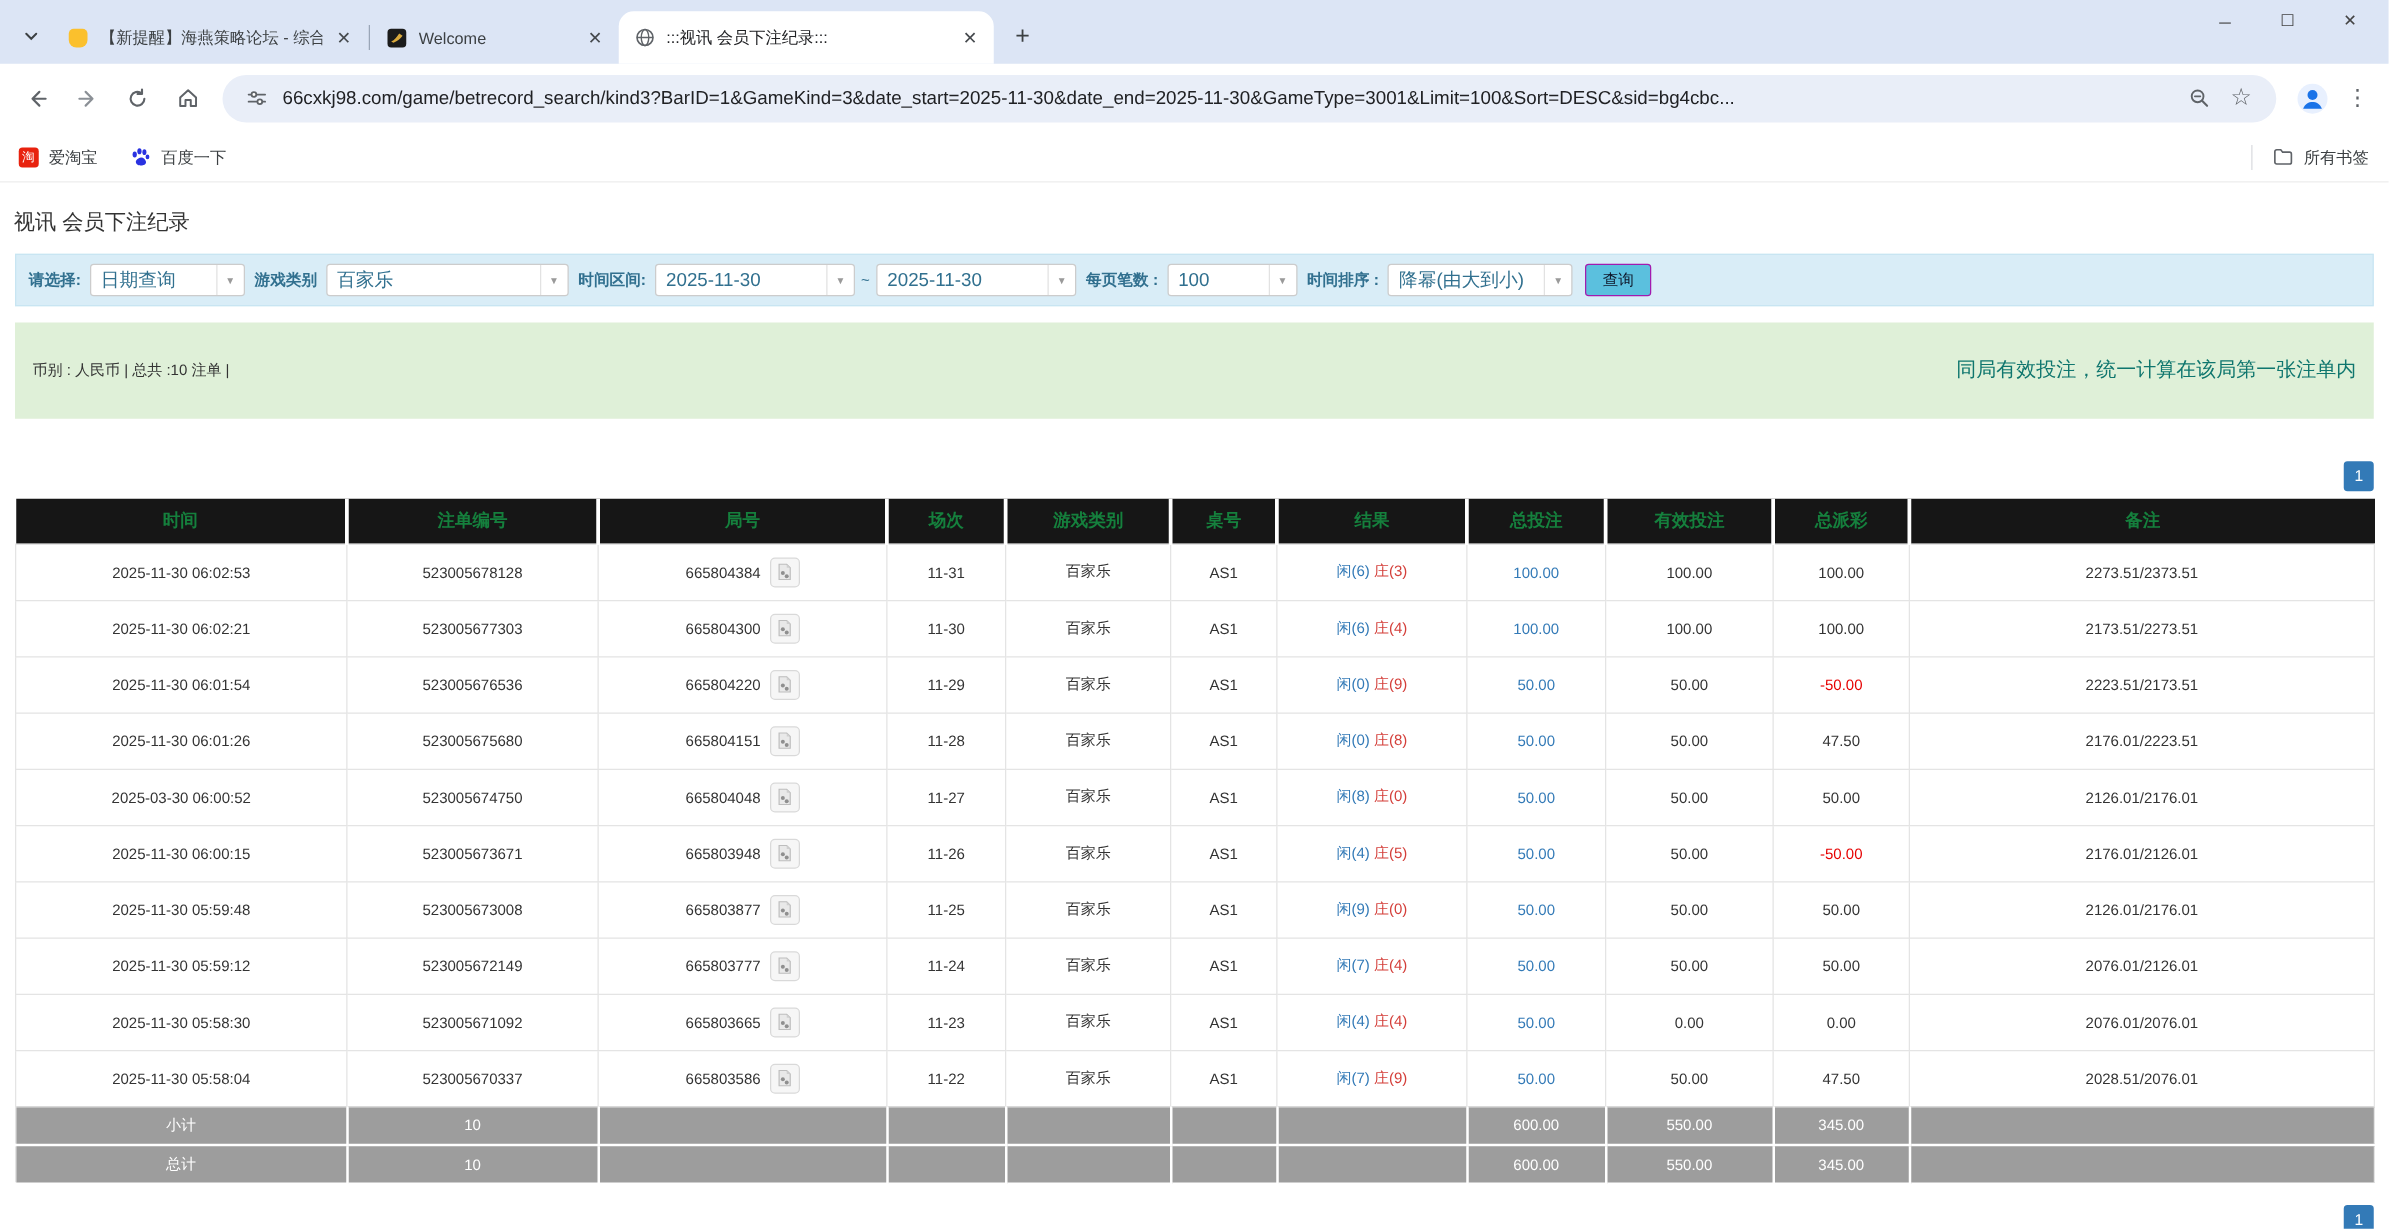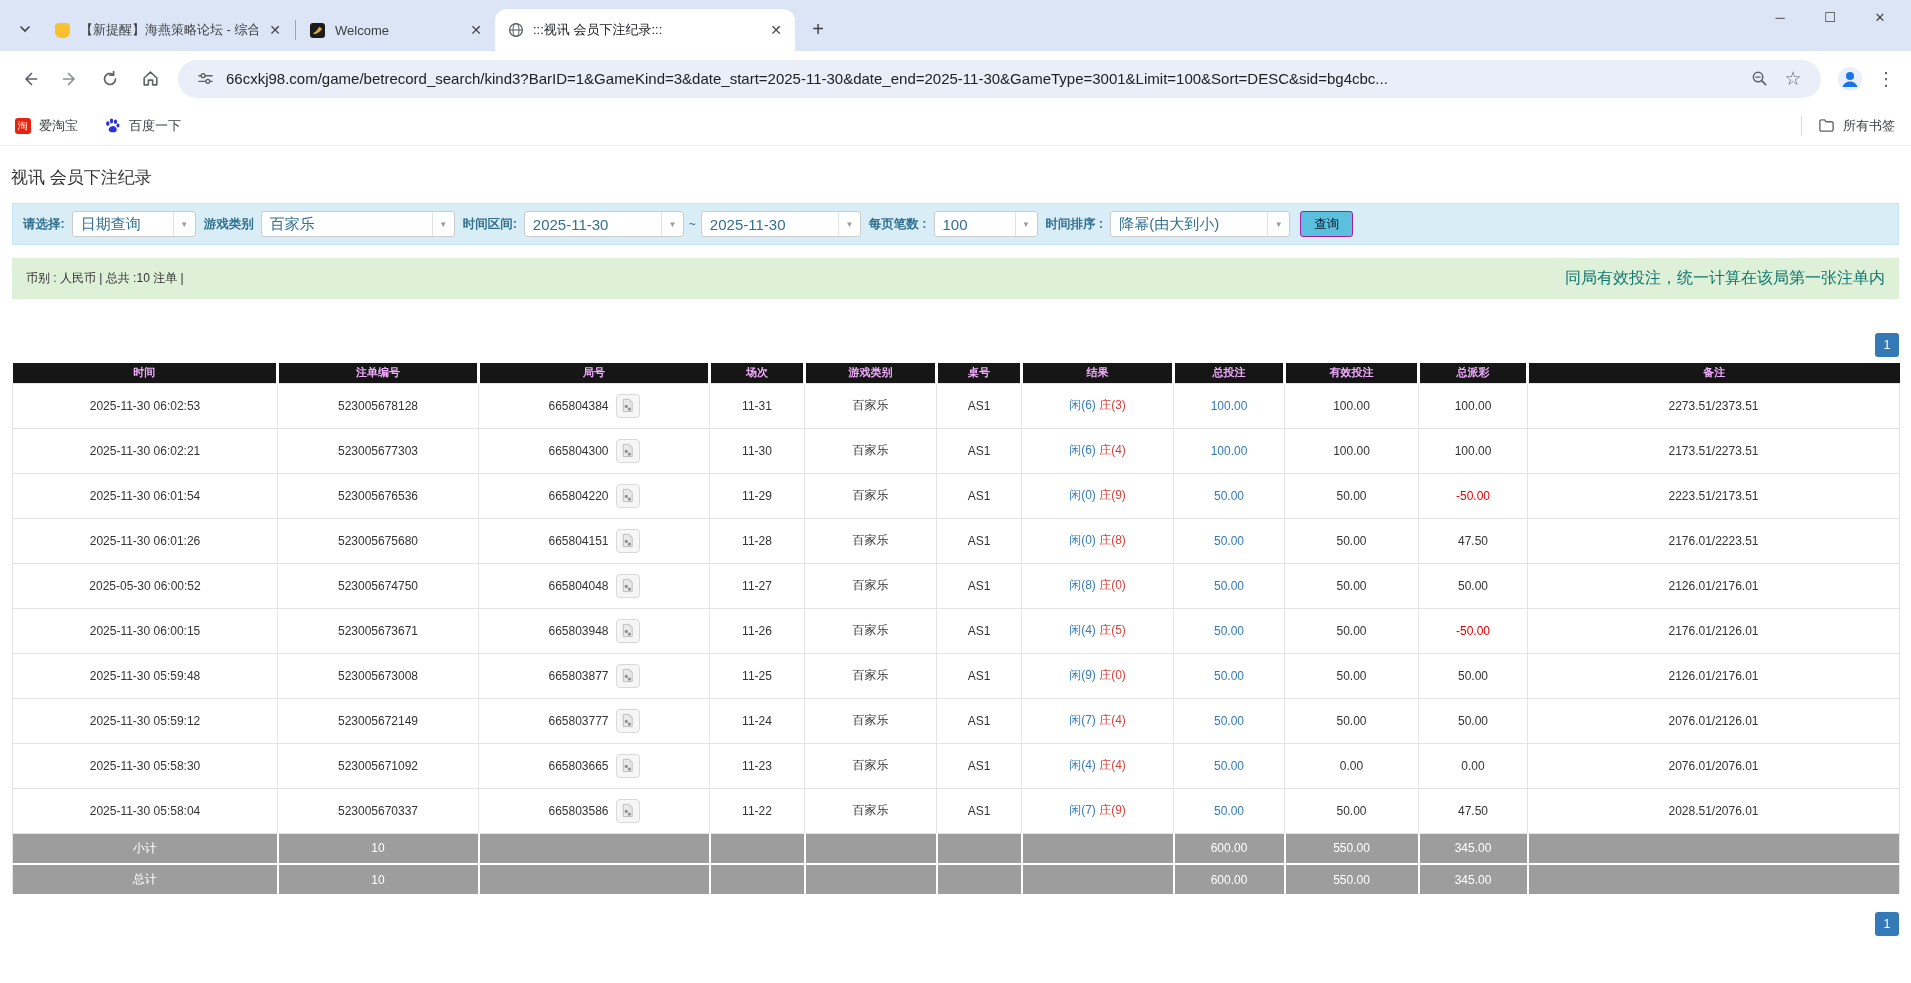--- a/index.html
+++ b/index.html
@@ -45,30 +45,30 @@
   .page-title { font-size:17px; font-weight:400; color:#333; margin:20px 0 14px 11px; }
 
   .filter-bar { margin:0 12px; background:#d9edf7; border:1px solid #c8e5f2; padding:7px 10px; display:flex; align-items:center; }
   .f-label { font-size:12.5px; font-weight:bold; color:#31708f; margin:0 7px 0 8px; white-space:nowrap; }
   .select { display:flex; align-items:center; background:#fff; border:1px solid #ccc; border-radius:3px; height:26px; cursor:pointer; }
   .select-value { flex:1; padding:0 8px; font-size:15px; color:#31708f; white-space:nowrap; overflow:hidden; }
   .select-arrow { width:22px; height:100%; border-left:1px solid #e2e2e2; display:flex; align-items:center; justify-content:center; font-size:8px; color:#9a9a9a; }
   .tilde { color:#31708f; font-size:12px; margin:0 5px; }
   .search-btn { margin-left:10px; height:26px; padding:0 13px; background:#5bc0de; color:#0f172a; border:1px solid #a21caf; border-radius:3px; font-size:12.5px; cursor:pointer; font-family:inherit; }
 
-  .summary-bar { margin:13px 12px 0 12px; background:#dff0d8; padding:10px 14px; display:flex; align-items:center; justify-content:space-between;gap:40px; }
+  .summary-bar { margin:13px 12px 0 12px; background:#dff0d8; padding:28px 14px; display:flex; align-items:center; justify-content:space-between;gap:40px; }
   .summary-left { font-size:12px; color:#333; }
   .summary-right { font-size:16px; color:#0f766e; }
 
   .pagination-row { display:flex; justify-content:flex-end; margin:34px 12px 6px 12px; }
   .pagination-row.bottom { margin:16px 12px 0 12px; }
   .page-btn { min-width:24px; height:24px; background:#337ab7; color:#fff; font-size:12.5px; border-radius:3px; display:flex; align-items:center; justify-content:center; cursor:pointer; }
 
   table.bet-table { width:1887px; margin:0 12px; border-collapse:collapse; table-layout:fixed; }
-  .bet-table th { background:#161616; color:#f0abfc; font-size:11px; font-weight:bold; height:20px; border-right:3px solid #fff; }
+  .bet-table th { background:#161616; color:#15803d; font-size:14px; font-weight:bold; height:36px; border-right:3px solid #fff; }
   .bet-table th:last-child { border-right:none; }
   .bet-table td { border:1px solid #e4e4e4; height:45px; font-size:12px; text-align:center; color:#333; background:#fff; }
   .bet-table tfoot td { background:#9d9d9d; color:#fff; border-right:2px solid #fff; border-bottom:2px solid #fff; height:31px; }
   .bet-table tfoot td:last-child { border-right:1px solid #e4e4e4; }
   .res-p { color:#337ab7; }
   .res-b { color:#d43f3a; }
   .bet-link { color:#337ab7; text-decoration:none; cursor:pointer; }
   .neg { color:#e60000; }
   .round-no { vertical-align:middle; }
   .video-btn { display:inline-flex; align-items:center; justify-content:center; width:24px; height:24px; background:#f6f6f6; border:1px solid #d9d9d9; border-radius:4px; margin-left:7px; vertical-align:middle; cursor:pointer; }
@@ -241,21 +241,21 @@
         <span class="select-arrow">▼</span>
       </div>
 
       <span class="f-label">每页笔数 :</span>
       <div class="select" style="width:104px;">
         <span class="select-value">100</span>
         <span class="select-arrow">▼</span>
       </div>
 
       <span class="f-label">时间排序 :</span>
-      <div class="select" style="width:180px;">
+      <div class="select" style="width:148px;">
         <span class="select-value">降幂(由大到小)</span>
         <span class="select-arrow">▼</span>
       </div>
 
       <button class="search-btn">查询</button>
     </div>
 
     <div class="summary-bar">
       <span class="summary-left">币别 : 人民币 | 总共 :10 注单 |</span>
       <span class="summary-right">同局有效投注，统一计算在该局第一张注单内</span>
@@ -369,21 +369,21 @@
             <td>11-28</td>
             <td>百家乐</td>
             <td>AS1</td>
             <td><span class="res-p">闲(0)</span> <span class="res-b">庄(8)</span></td>
             <td><a class="bet-link">50.00</a></td>
             <td>50.00</td>
             <td><span class="">47.50</span></td>
             <td>2176.01/2223.51</td>
           </tr>
           <tr>
-            <td>2025-05-30 06:00:52</td>
+            <td>2025-03-30 06:00:52</td>
             <td>523005674750</td>
             <td><span class="round-no">665804048</span><span class="video-btn">
                 <svg width="15" height="15" viewBox="0 0 16 16">
                   <path d="M3.5 1.5 H10 L13 4.5 V14.5 H3.5 Z" fill="#e9e9e9" stroke="#bdbdbd" stroke-width="1"></path>
                   <path d="M10 1.5 V4.5 H13 Z" fill="#cfcfcf"></path>
                   <circle cx="6.7" cy="9" r="1.7" fill="#8f8f8f"></circle>
                   <circle cx="10" cy="11.8" r="1.7" fill="#8f8f8f"></circle>
                 </svg>
               </span></td>
             <td>11-27</td>

